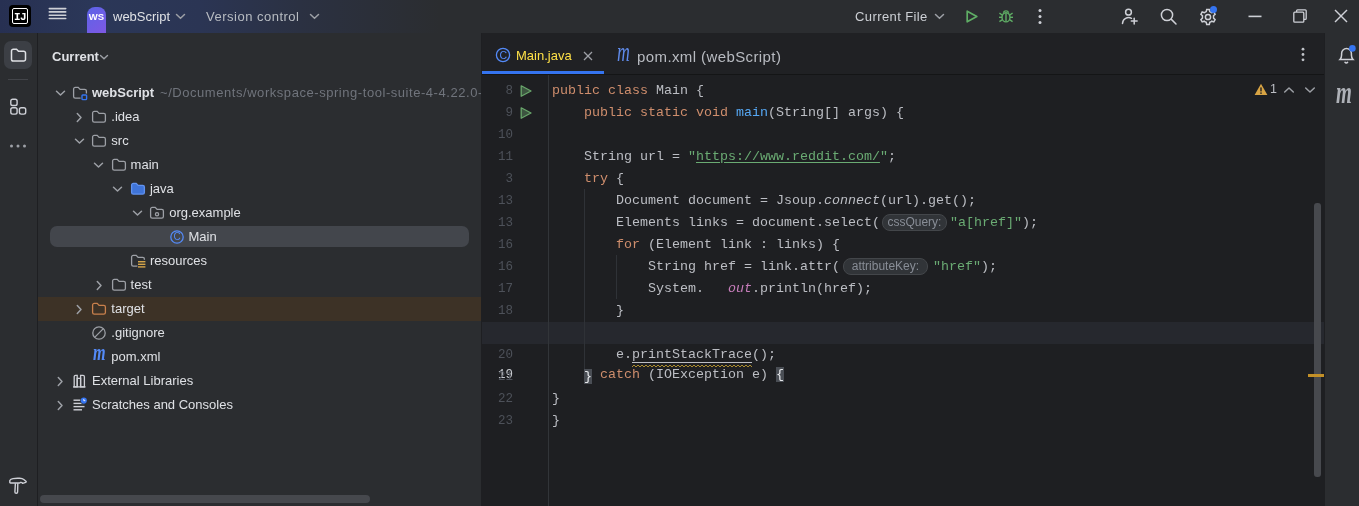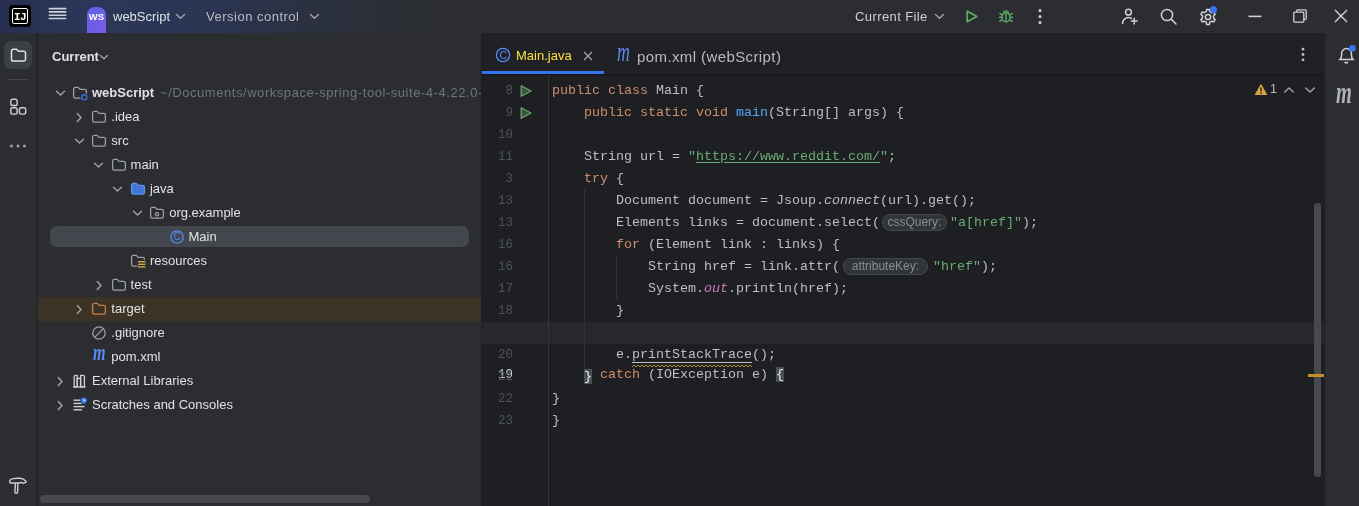--- a/index.html
+++ b/index.html
@@ -29,21 +29,21 @@
   #gutline{position:absolute;left:66px;top:42px;width:1px;height:431px;background:#323539;}
   .guide{position:absolute;width:1px;background:#2f3237;}
   .codeline{position:absolute;left:0;width:842px;height:22px;}
   .codeline .num{position:absolute;left:0;top:0;width:31px;text-align:right;color:#4d5159;
      font-family:"Liberation Mono",monospace;font-size:12.5px;line-height:22px;}
   .codeline .code{position:absolute;left:70px;top:0;font-family:"Liberation Mono",monospace;
      font-size:13.333px;line-height:22px;white-space:pre;color:#bcbec4;}
   .kw{color:#cf8e6d;}
   .str{color:#6aab73;}
   .decl{color:#56a8f5;}
-  .fld{color:#c77dbb;font-style:italic;}
+  .fld{color:#c77dbb;font-style:italic;margin-left:24px;}
   .ital{font-style:italic;}
   .urlu{text-decoration:underline;text-underline-offset:2px;}
   .pill{display:inline-block;box-sizing:border-box;background:#313438;border:1px solid #43464a;border-radius:8px;
      font-family:"Liberation Sans",sans-serif;font-size:12px;line-height:15px;color:#888d96;
      text-align:center;height:17px;line-height:15px;vertical-align:0px;}
   .brace{background:#4a4e55;color:#e8eaed;}
   .pst{border-bottom:1px solid #bcbec4;}
   #vthumb{position:absolute;left:832px;top:170px;width:7px;height:274px;background:#47494e;border-radius:3px;}
   #omark{position:absolute;left:826px;top:341px;width:18px;height:3px;background:#c39028;}
   

